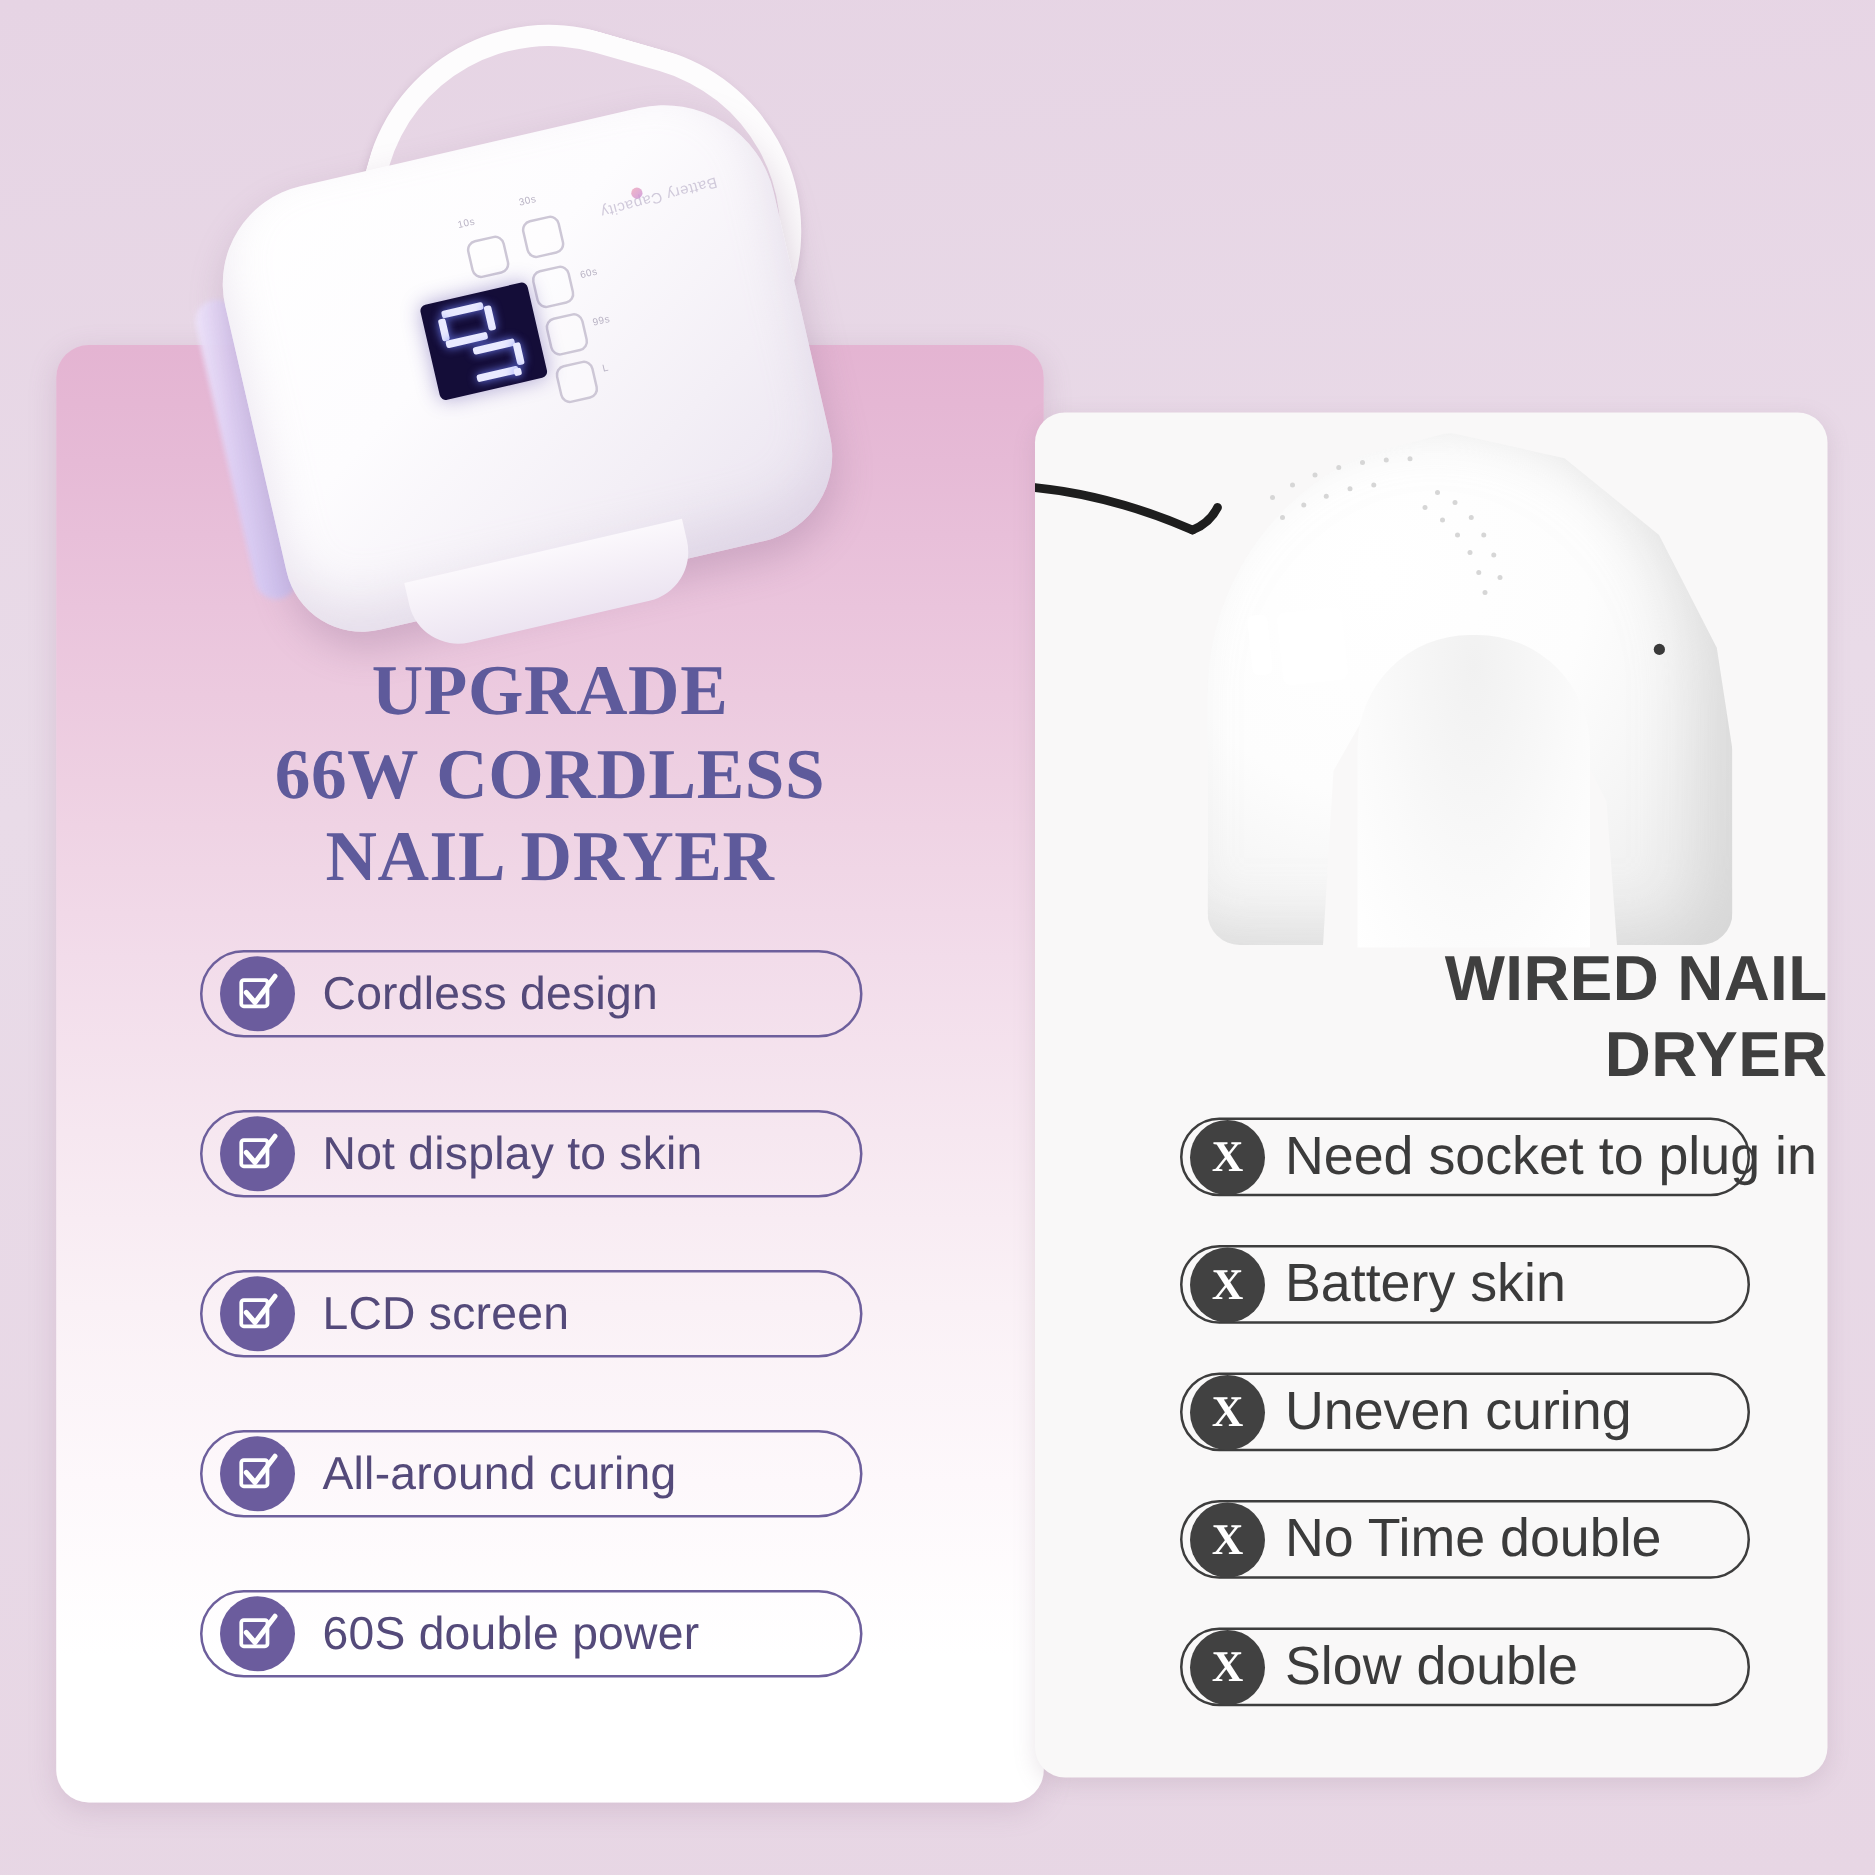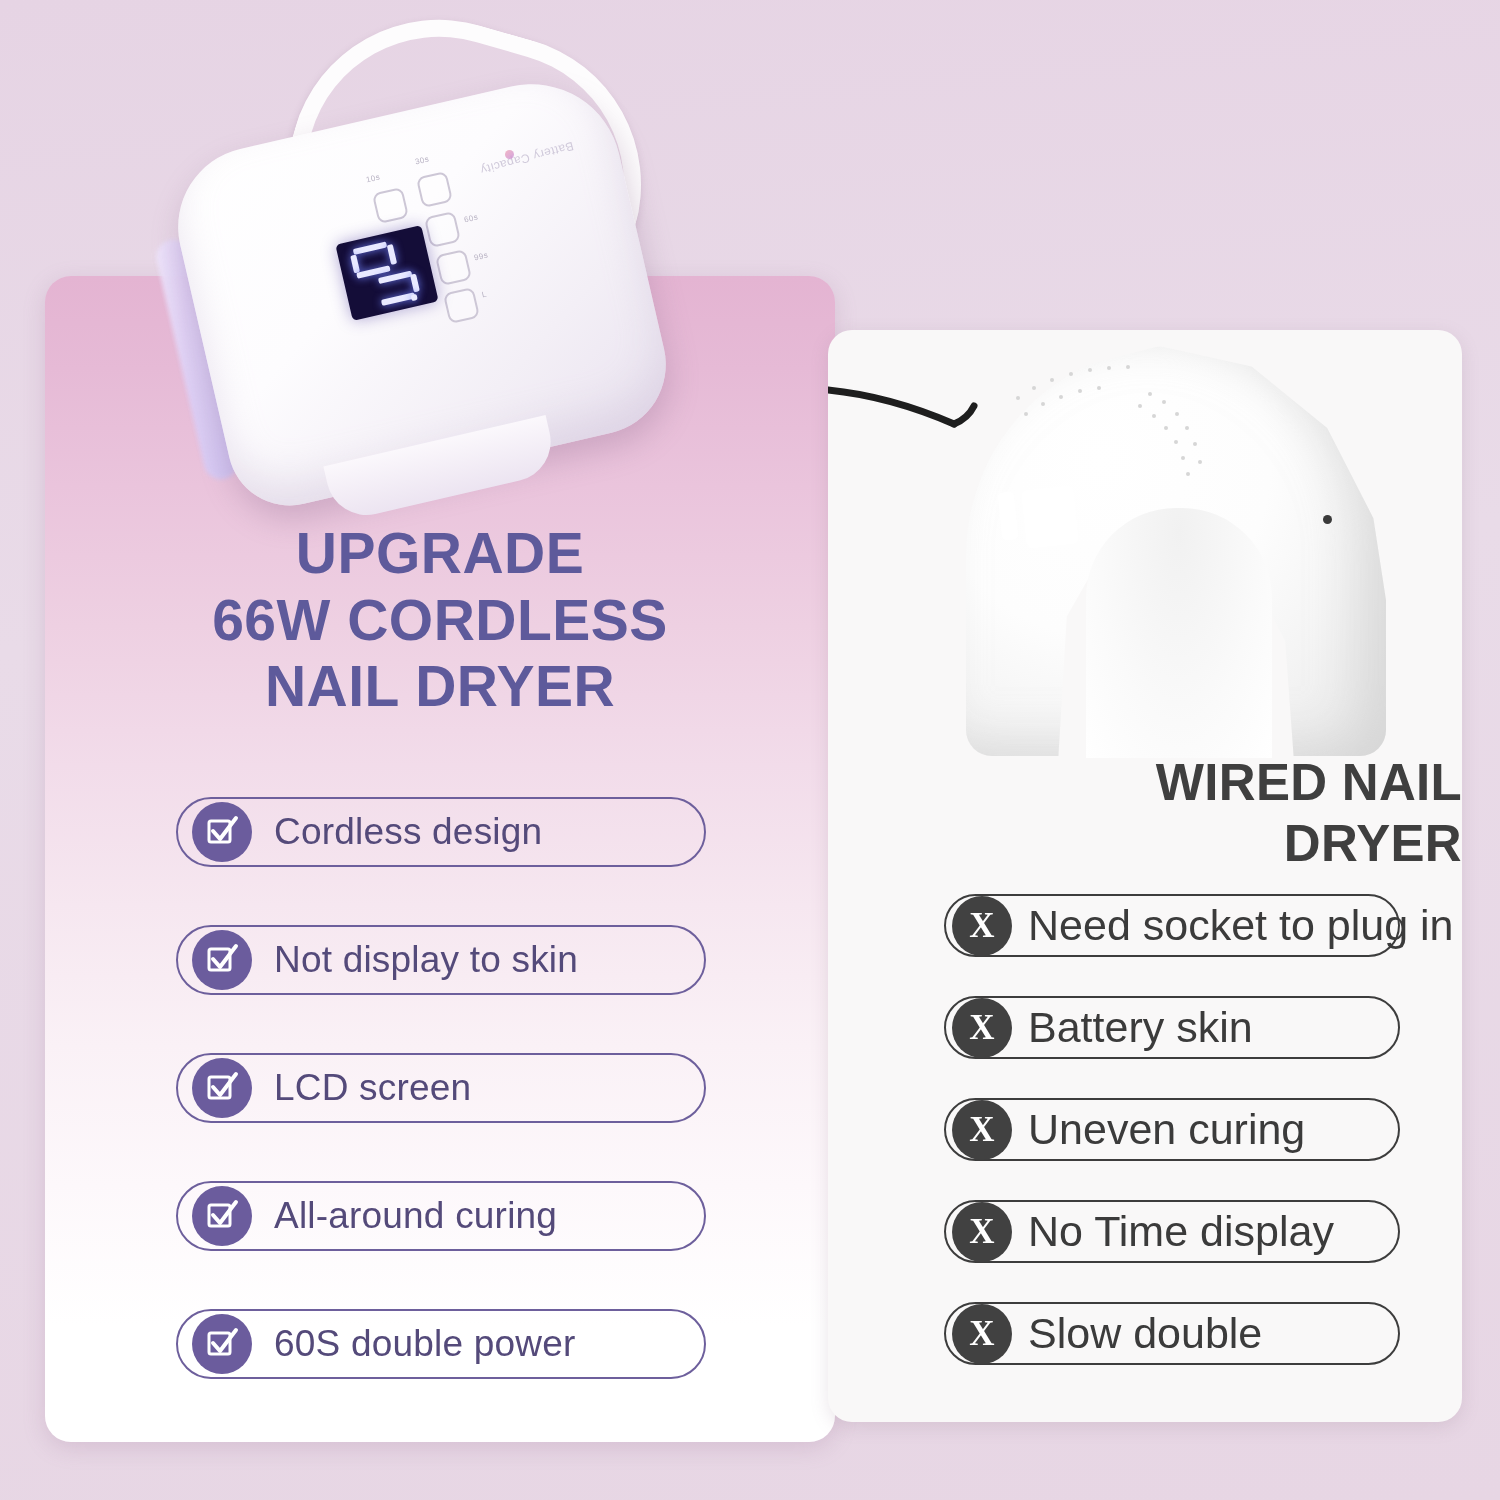--- a/index.html
+++ b/index.html
@@ -63,29 +63,29 @@
     left: 45px;
     top: 520px;
     width: 790px;
     text-align: center;
     color: #5e5a9b;
     font-size: 57px;
     font-weight: bold;
     line-height: 1.17;
     letter-spacing: 0.5px;
     white-space: pre-line;
+    font-family: Liberation Serif, serif;
   }
 
   
   .left-list {
     position: absolute;
-    left: 176px;
+    left: 160px;
     top: 760px;
     width: 530px;
-    margin-top: 37px;
   }
   .pill-left {
     position: relative;
     height: 70px;
     margin-bottom: 58px;
     border: 2.5px solid #6d5f9c;
     border-radius: 36px;
     display: flex;
     align-items: center;
     box-sizing: border-box;
@@ -507,21 +507,21 @@
       <span class="pill-text">Battery skin</span>
     </div>
 
     <div class="pill-right">
       <span class="x-circle">X</span>
       <span class="pill-text">Uneven curing</span>
     </div>
 
     <div class="pill-right">
       <span class="x-circle">X</span>
-      <span class="pill-text">No Time display</span>
+      <span class="pill-text">No Time double</span>
     </div>
 
     <div class="pill-right">
       <span class="x-circle">X</span>
       <span class="pill-text">Slow double</span>
     </div>
 
   </div>
 
 </div>

